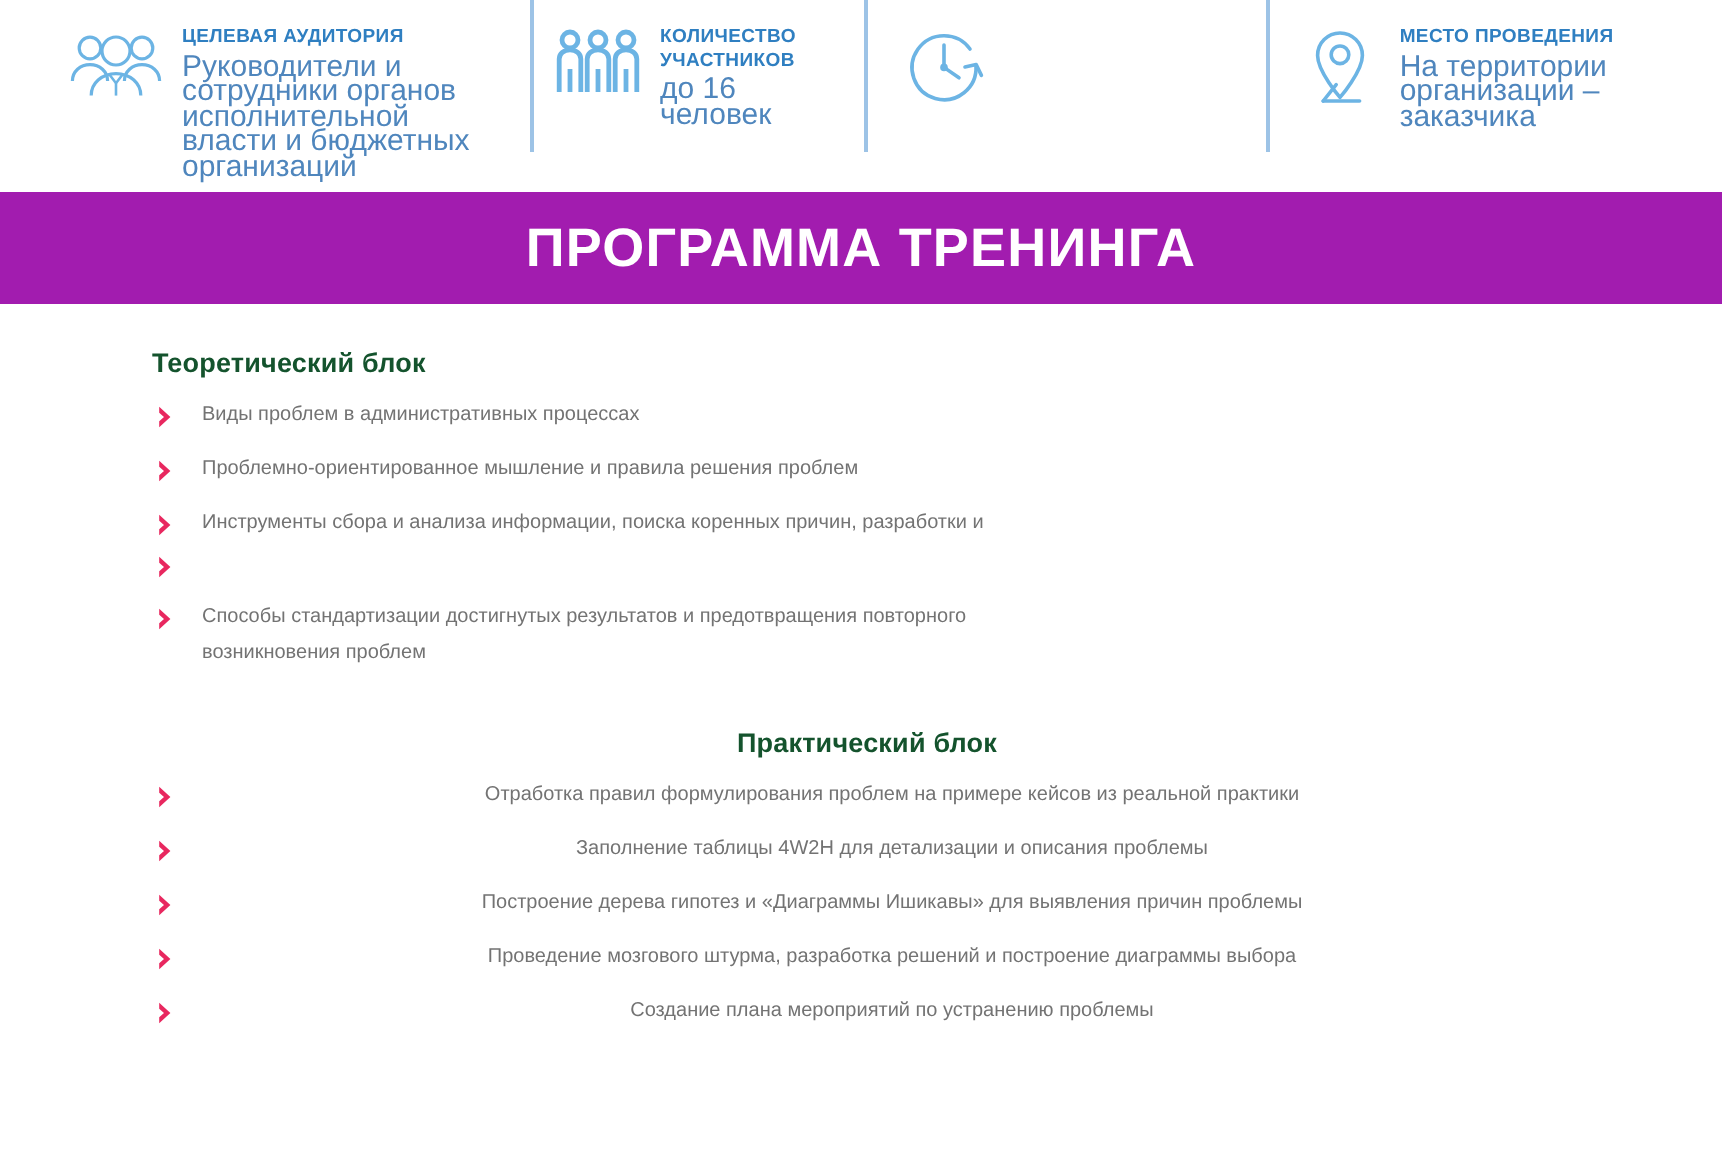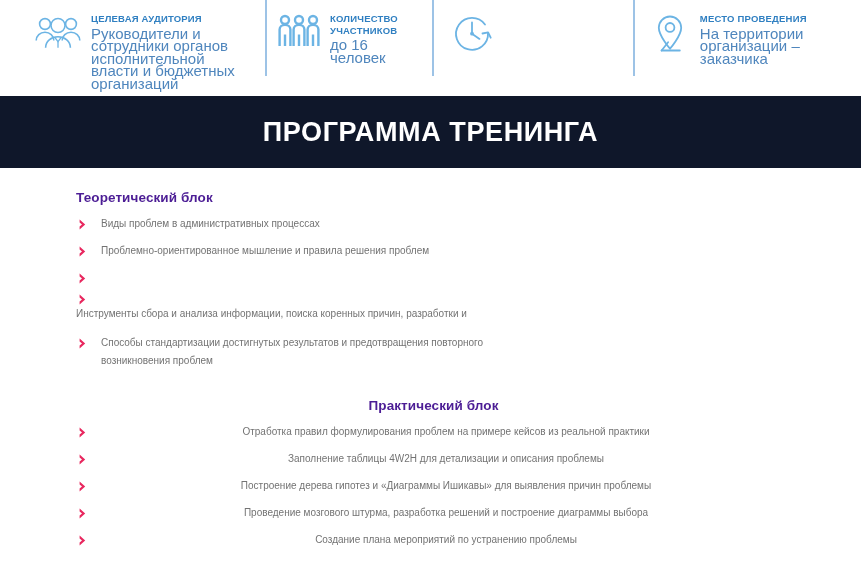--- a/index.html
+++ b/index.html
@@ -72,22 +72,22 @@
     line-height: 12.5px;
     margin: 0;
     max-width: 150px;
   }
   .info-cell.c2 .info-sub,
   .info-cell.c3 .info-sub { max-width: 120px; }
   .info-cell.c4 .info-sub { max-width: 150px; }
 
   
   .banner {
-    background: #0f172a;
-    height: 72px;
+    background: #a21caf;
+    height: 56px;
     display: flex;
     align-items: center;
     justify-content: center;
     margin-top: 8px;
   }
   .banner-title {
     color: #ffffff;
     font-size: 27px;
     font-weight: bold;
     letter-spacing: 0.6px;
@@ -97,21 +97,21 @@
 
   
   .content {
     padding: 22px 70px 0 76px;
   }
   .section + .section { margin-top: 28px; text-align: center; }
 
   .section-heading {
     font-size: 13.5px;
     font-weight: bold;
-    color: #4c1d95;
+    color: #14532d;
     margin: 0 0 10px 0;
     letter-spacing: 0.1px;
   }
 
   .bullet-list {
     list-style: none;
     margin: 0;
     padding: 0;
   }
   .bullet-item {
@@ -134,21 +134,21 @@
     line-height: 18px;
     text-align: center;
     user-select: none;
   }
   .chev svg { display: block; margin: 4px auto 0 auto; }
 
   .bullet-text { flex: 1 1 auto; }
   .bullet-text .line2 { display: block; }
 
   
-  .bullet-item.dual { margin-bottom: 11px; flex-direction: column; }
+  .bullet-item.dual { margin-bottom: 11px; }
   .bullet-item.dual .chev-stack { display: flex; flex-direction: column; }
   .bullet-item.dual .chev-stack svg { margin-top: 4px; }
   .bullet-item.dual .chev-stack svg + svg { margin-top: 10px; }
 </style>
 </head>
 <body>
 
 <div class="info-header">
 
   <div class="info-cell c1">

